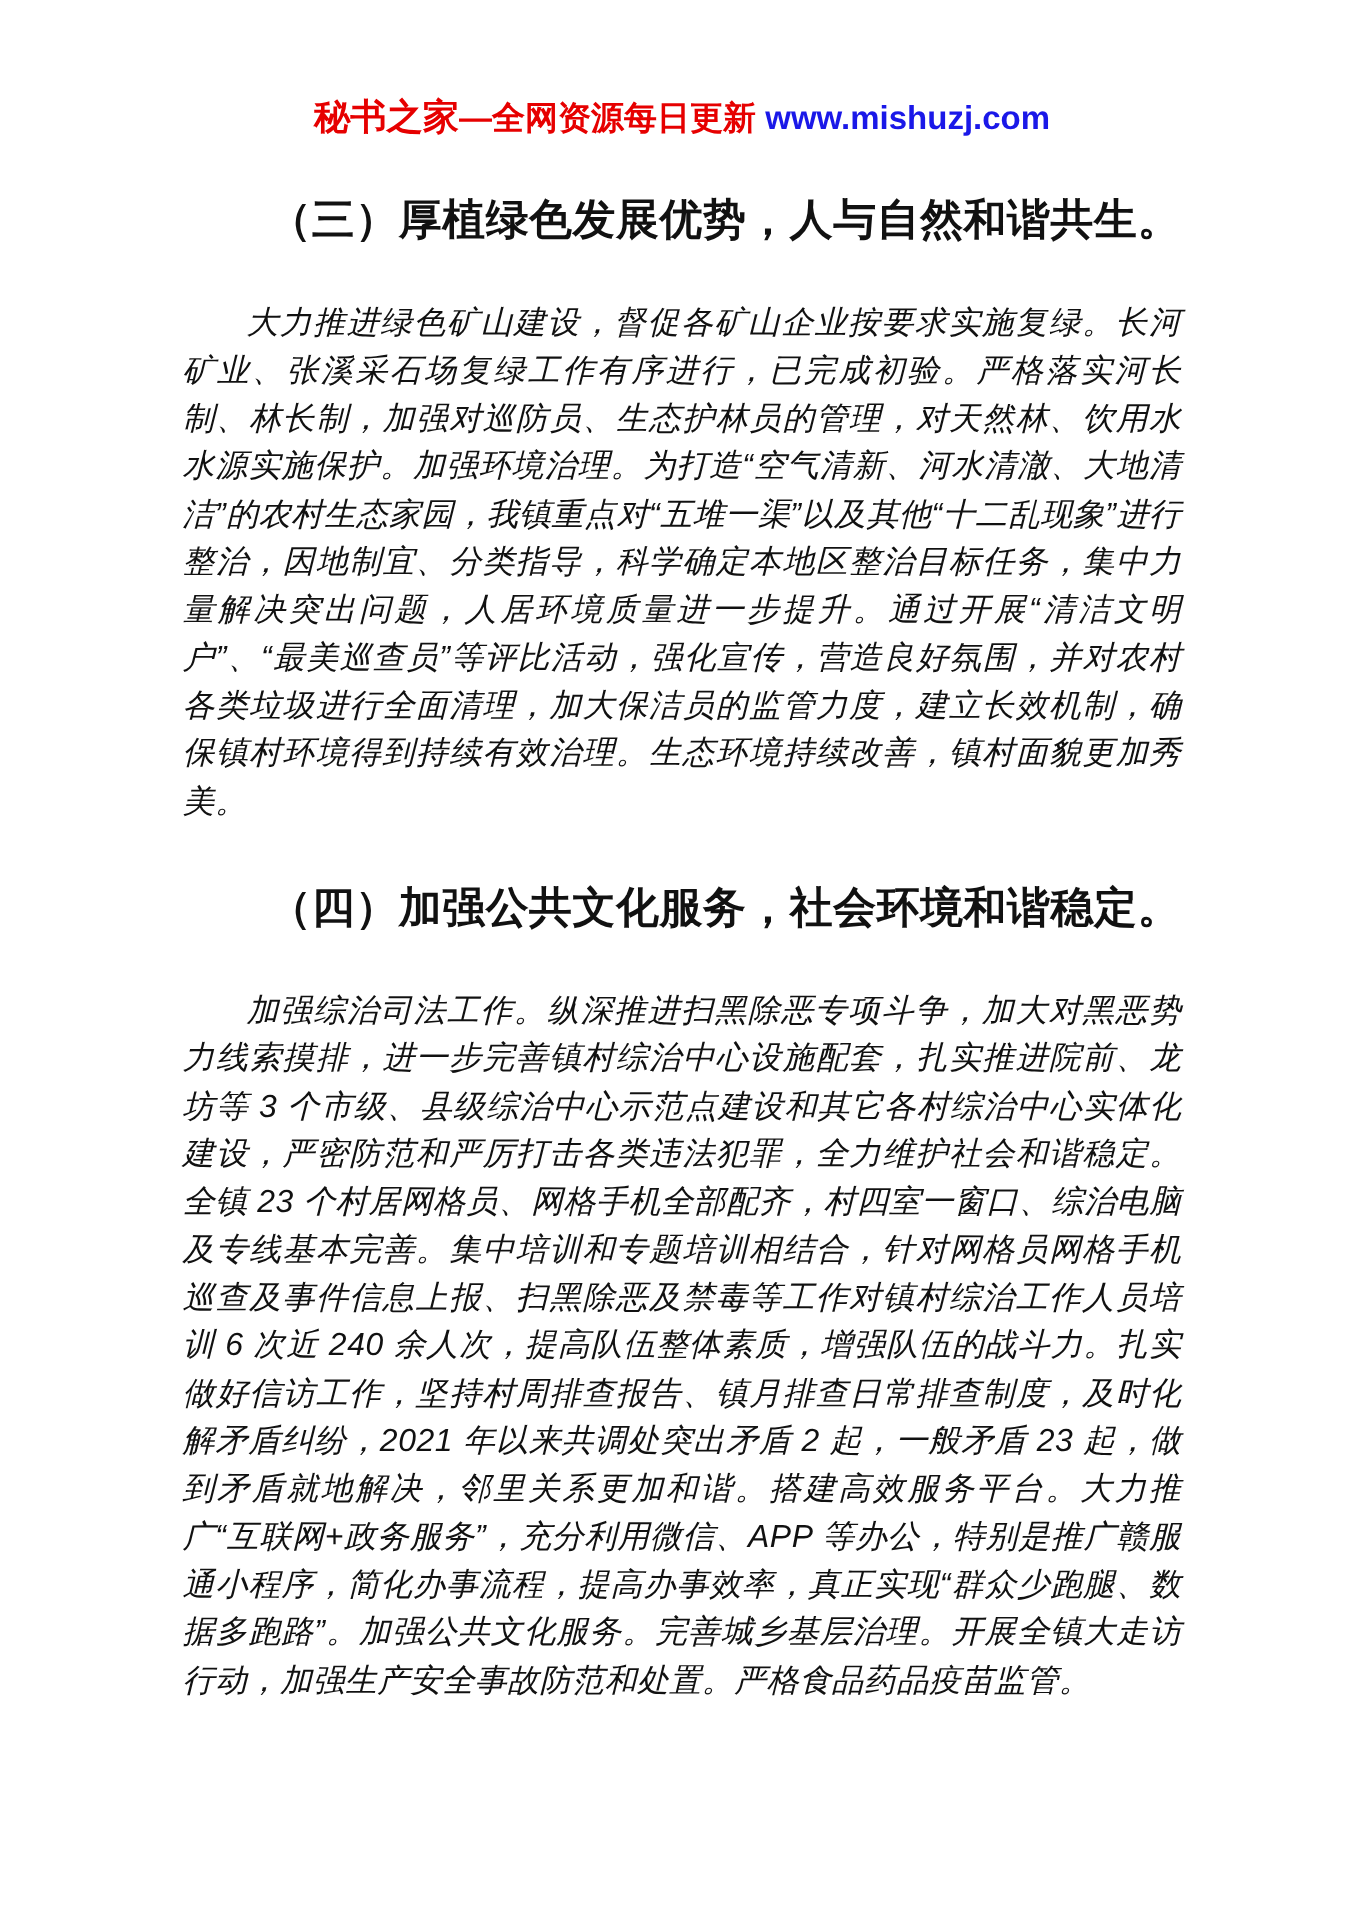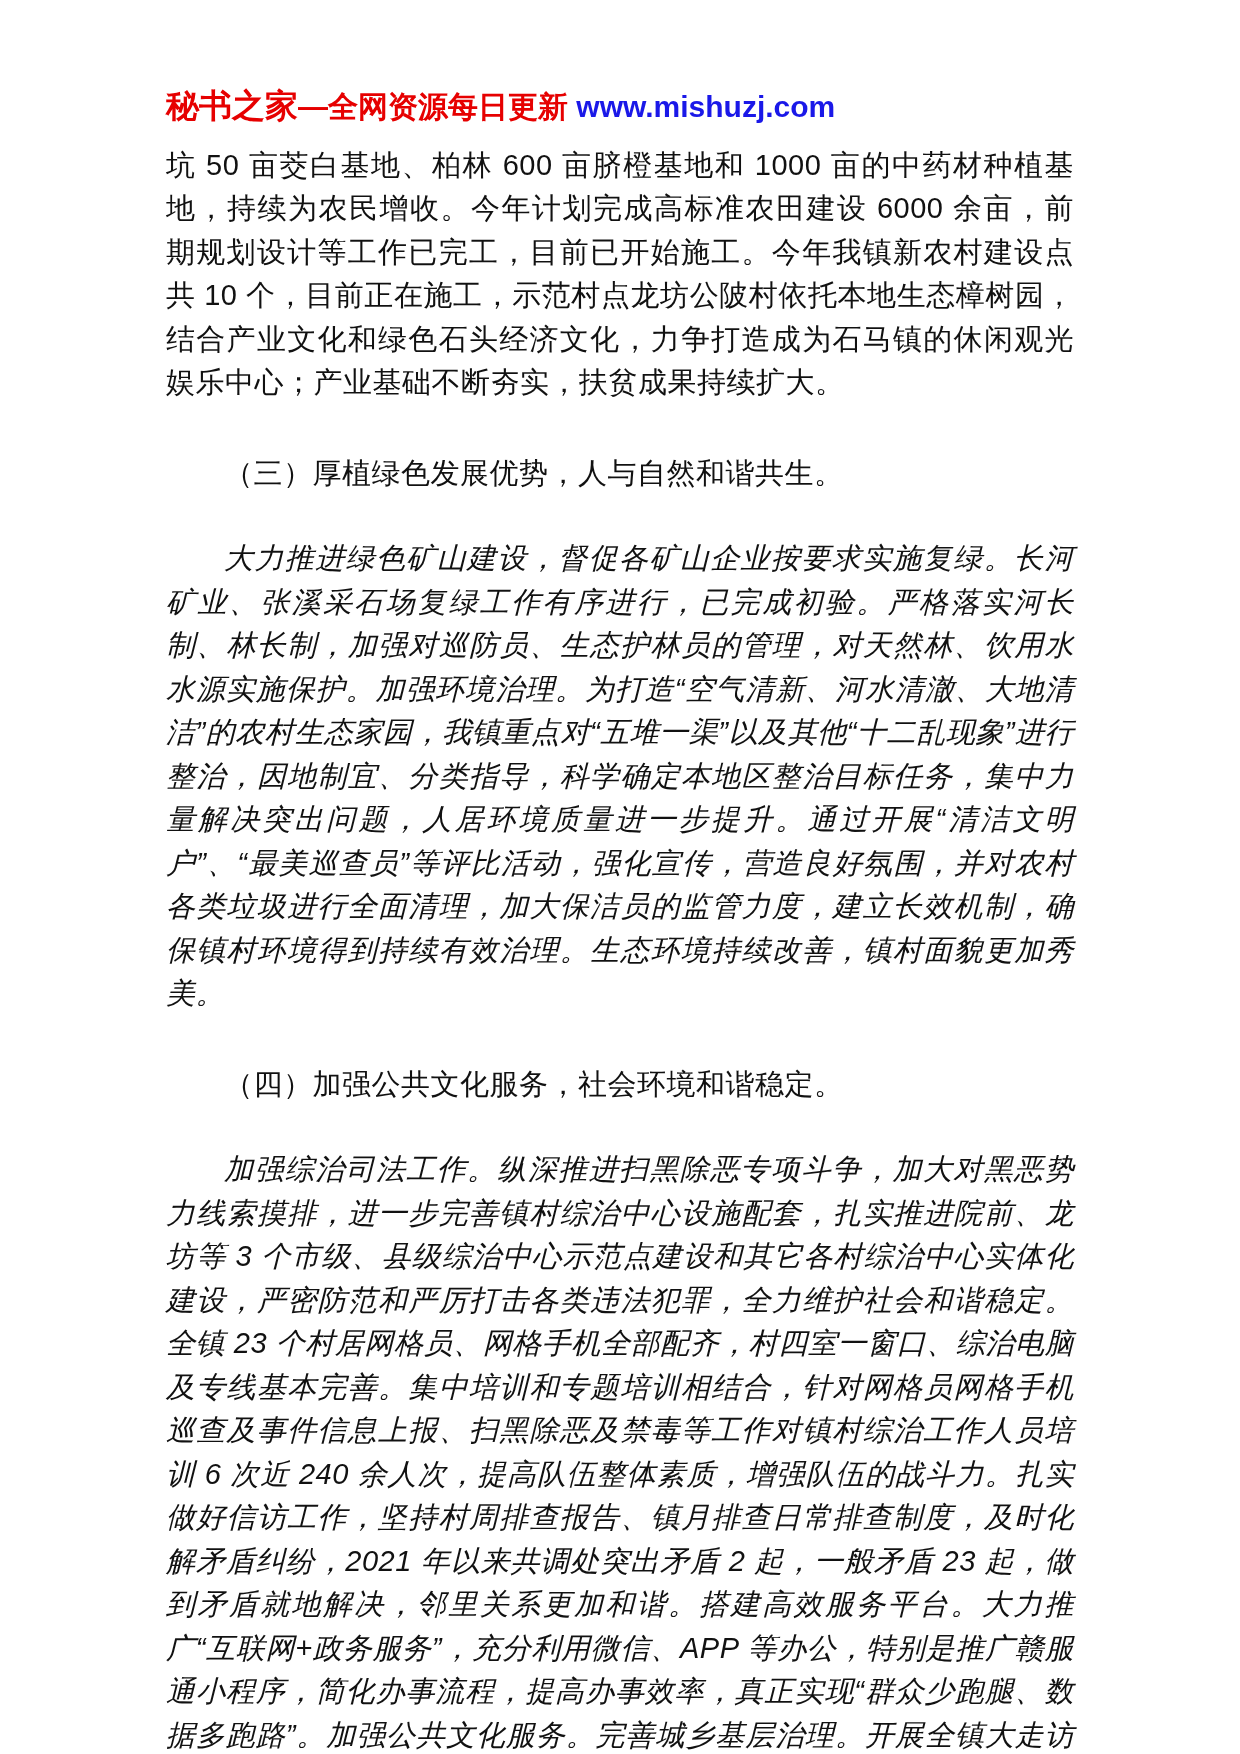--- a/index.html
+++ b/index.html
@@ -15,21 +15,21 @@
   }
   .page {
     width: 1240px;
     min-height: 1754px;
     background: #ffffff;
     padding: 86px 166px 60px 166px;
     font-family: "Liberation Sans", "DejaVu Sans", sans-serif;
     color: var(--text);
   }
   .site-header {
-    text-align: left;
+    text-align: center;
     white-space: nowrap;
     margin: 0 0 18px 0;
     line-height: 1.2;
   }
   .site-name {
     color: var(--red);
     font-weight: bold;
     font-size: 33px;
   }
   .tagline {
@@ -50,38 +50,37 @@
     text-align: justify;
     margin: 0 0 34px 0;
     font-weight: 500;
     letter-spacing: 0.5px;
   }
   p.body-text.indent {
     text-indent: 2em;
     font-style: italic;
   }
   h3.heading {
-    font-size: 29px;
-    font-weight: normal;
+    font-size: 39px;
+    font-weight: bold;
     text-indent: 2em;
     margin: 48px 0 44px 0;
     line-height: 1.4;
     letter-spacing: 0.5px;
   }
 </style>
 </head>
 <body>
 
 <div class="page">
 
   <div class="site-header">
     <span class="site-name">秘书之家</span><span class="tagline">—全网资源每日更新 </span><a class="site-url">www.mishuzj.com</a>
   </div>
 
-  <p class="body-text">坑 50 亩茭白基地、柏林 600 亩脐橙基地和 1000 亩的中药材种植基地，持续为农民增收。今年计划完成高标准农田建设 6000 余亩，前期规划设计等工作已完工，目前已开始施工。今年我镇新农村建设点共 10 个，目前正在施工，示范村点龙坊公陂村依托本地生态樟树园，结合产业文化和绿色石头经济文化，力争打造成为石马镇的休闲观光娱乐中心；产业基础不断夯实，扶贫成果持续扩大。</p>
 
   <h3 class="heading">（三）厚植绿色发展优势，人与自然和谐共生。</h3>
 
   <p class="body-text indent">大力推进绿色矿山建设，督促各矿山企业按要求实施复绿。长河矿业、张溪采石场复绿工作有序进行，已完成初验。严格落实河长制、林长制，加强对巡防员、生态护林员的管理，对天然林、饮用水水源实施保护。加强环境治理。为打造“空气清新、河水清澈、大地清洁”的农村生态家园，我镇重点对“五堆一渠”以及其他“十二乱现象”进行整治，因地制宜、分类指导，科学确定本地区整治目标任务，集中力量解决突出问题，人居环境质量进一步提升。通过开展“清洁文明户”、“最美巡查员”等评比活动，强化宣传，营造良好氛围，并对农村各类垃圾进行全面清理，加大保洁员的监管力度，建立长效机制，确保镇村环境得到持续有效治理。生态环境持续改善，镇村面貌更加秀美。</p>
 
   <h3 class="heading">（四）加强公共文化服务，社会环境和谐稳定。</h3>
 
   <p class="body-text indent">加强综治司法工作。纵深推进扫黑除恶专项斗争，加大对黑恶势力线索摸排，进一步完善镇村综治中心设施配套，扎实推进院前、龙坊等 3 个市级、县级综治中心示范点建设和其它各村综治中心实体化建设，严密防范和严厉打击各类违法犯罪，全力维护社会和谐稳定。全镇 23 个村居网格员、网格手机全部配齐，村四室一窗口、综治电脑及专线基本完善。集中培训和专题培训相结合，针对网格员网格手机巡查及事件信息上报、扫黑除恶及禁毒等工作对镇村综治工作人员培训 6 次近 240 余人次，提高队伍整体素质，增强队伍的战斗力。扎实做好信访工作，坚持村周排查报告、镇月排查日常排查制度，及时化解矛盾纠纷，2021 年以来共调处突出矛盾 2 起，一般矛盾 23 起，做到矛盾就地解决，邻里关系更加和谐。搭建高效服务平台。大力推广“互联网+政务服务”，充分利用微信、APP 等办公，特别是推广赣服通小程序，简化办事流程，提高办事效率，真正实现“群众少跑腿、数据多跑路”。加强公共文化服务。完善城乡基层治理。开展全镇大走访行动，加强生产安全事故防范和处置。严格食品药品疫苗监管。</p>
 
 </div>

